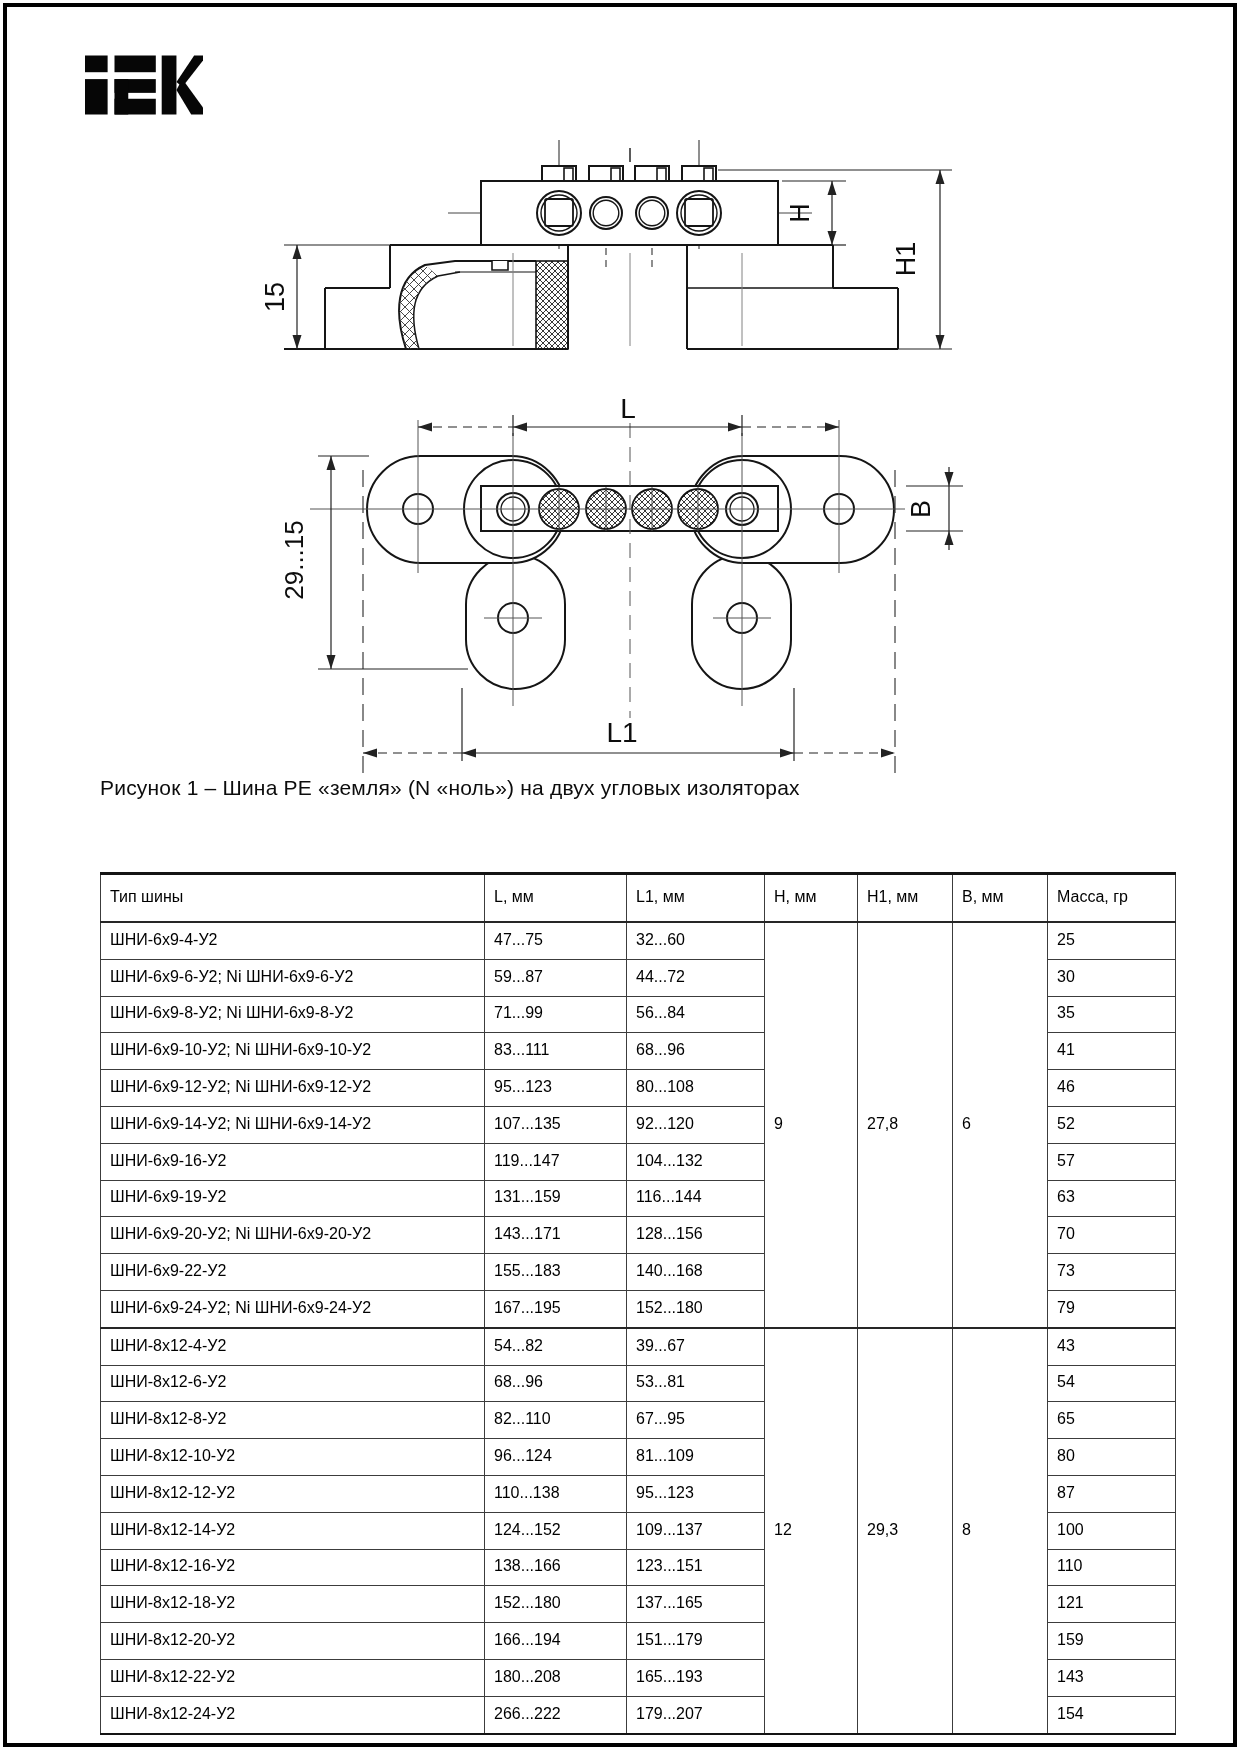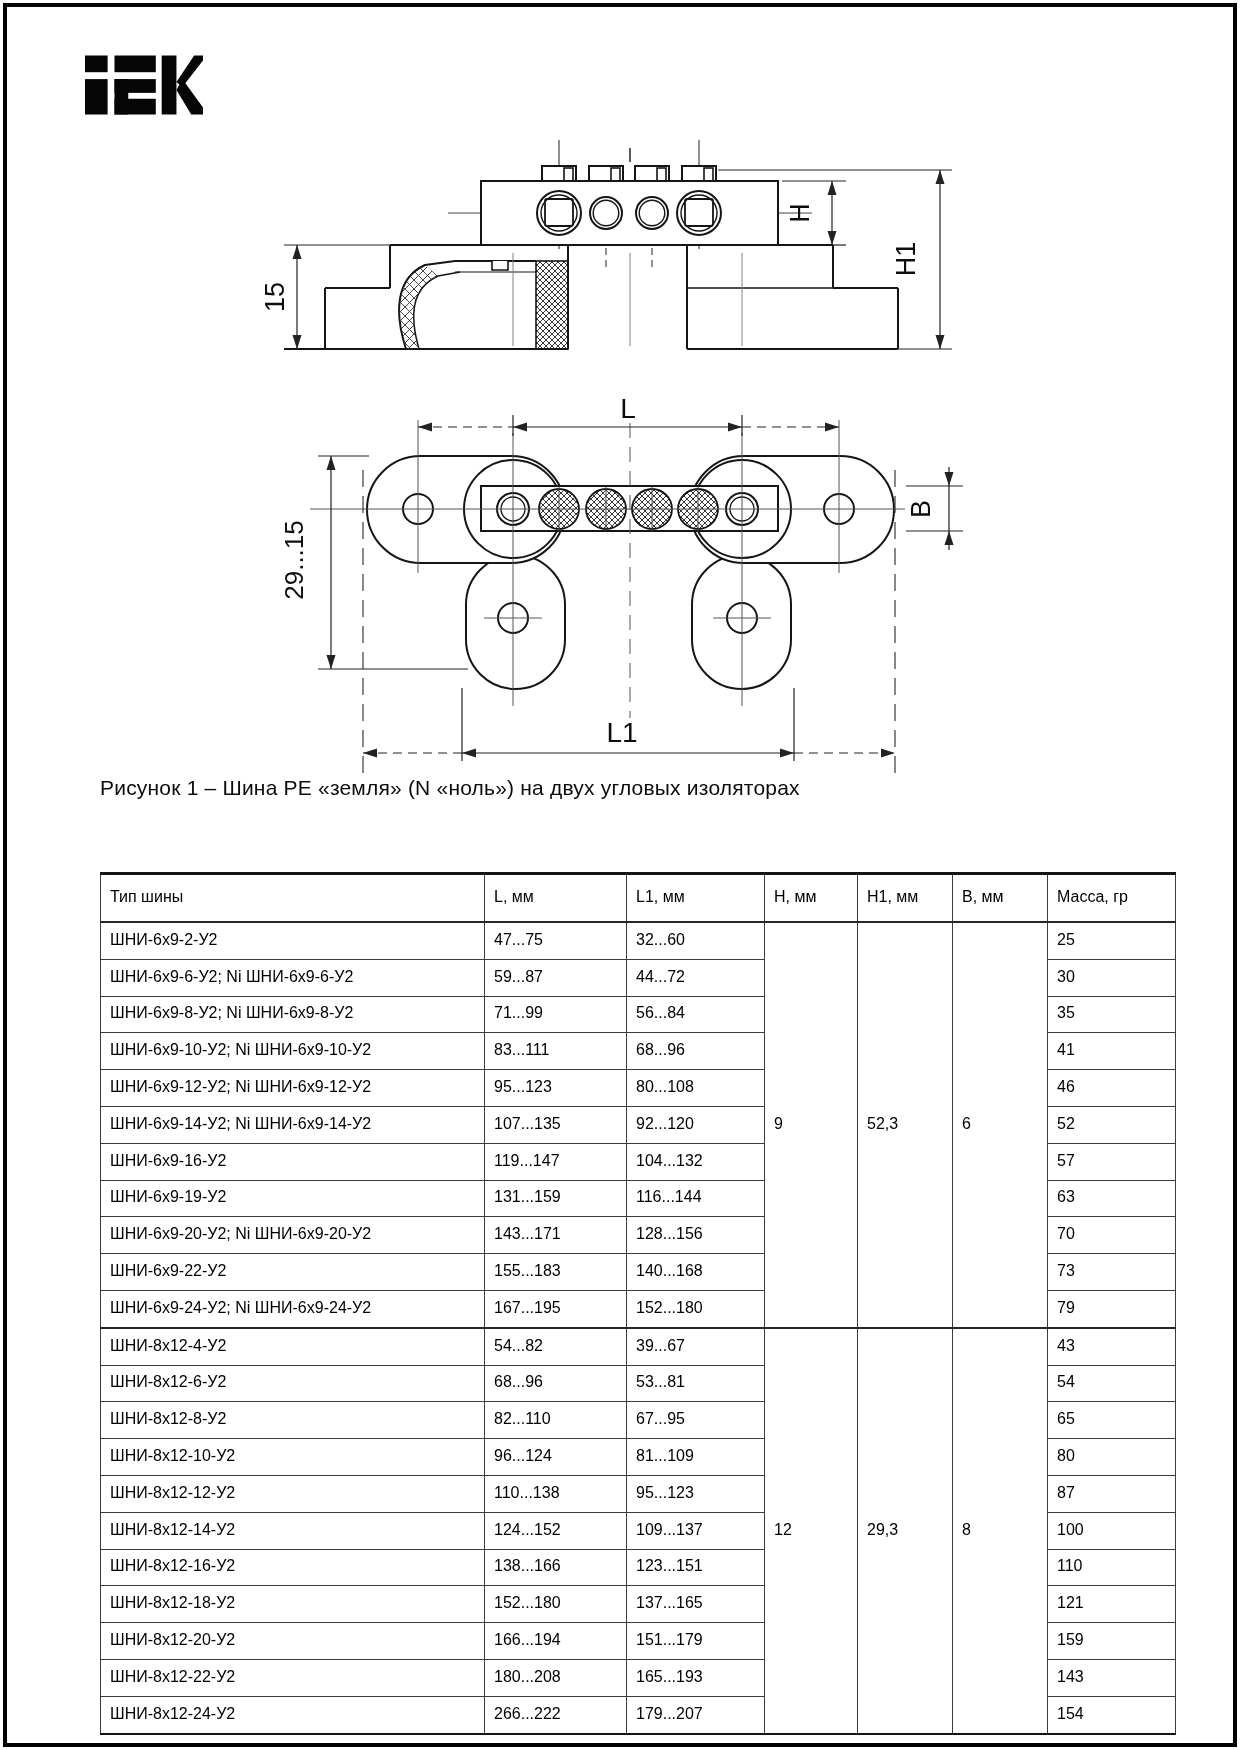--- a/index.html
+++ b/index.html
@@ -259,25 +259,25 @@
         <th>L, мм</th>
         <th>L1, мм</th>
         <th>H, мм</th>
         <th>H1, мм</th>
         <th>B, мм</th>
         <th>Масса, гр</th>
       </tr>
     </thead>
     <tbody>
         <tr class="group-start">
-          <td>ШНИ-6x9-2-У2</td>
+          <td>ШНИ-6x9-4-У2</td>
           <td>47...75</td>
           <td>32...60</td>
           <td rowspan="11">9</td>
-          <td rowspan="11">52,3</td>
+          <td rowspan="11">27,8</td>
           <td rowspan="11">6</td>
           <td>25</td>
         </tr>
         <tr>
           <td>ШНИ-6x9-6-У2; Ni ШНИ-6x9-6-У2</td>
           <td>59...87</td>
           <td>44...72</td>
           <td>30</td>
         </tr>
         <tr>

